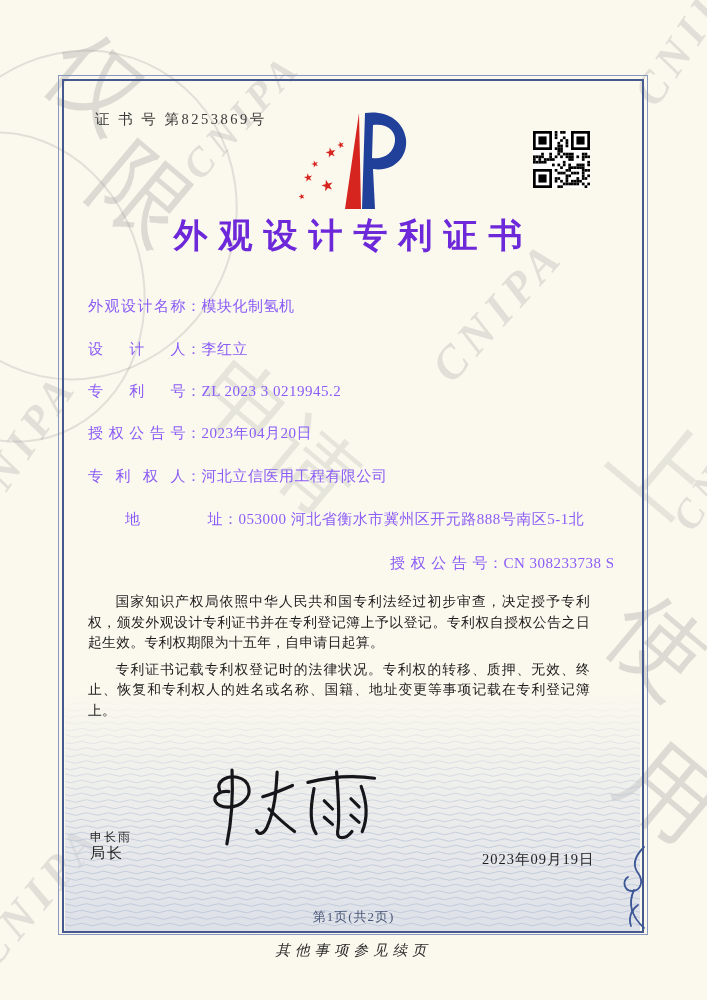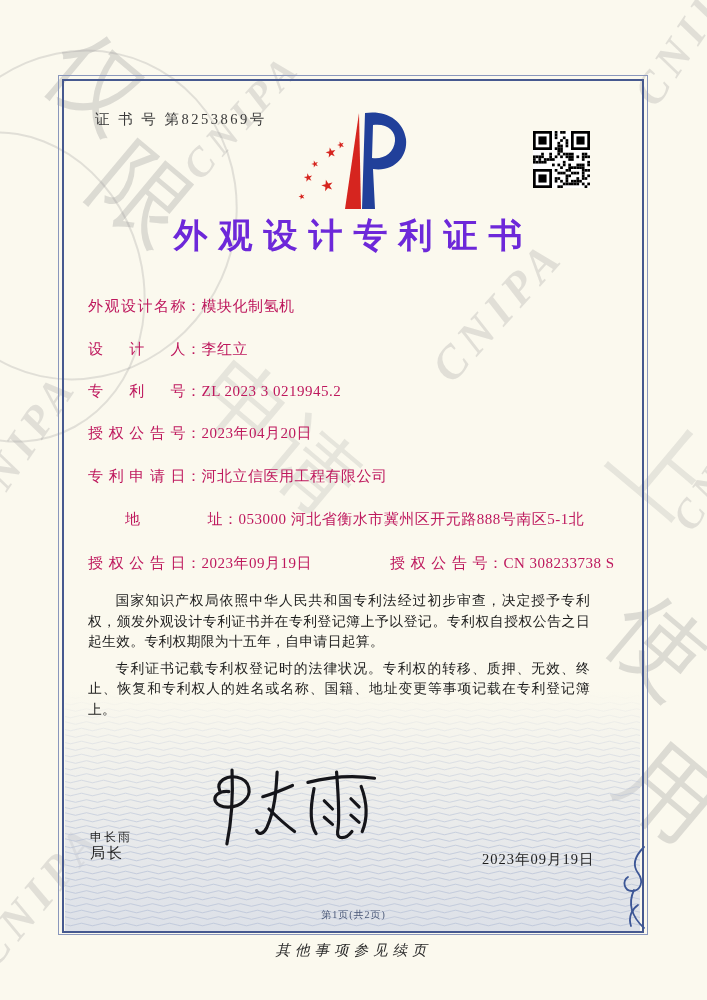--- a/index.html
+++ b/index.html
@@ -48,42 +48,42 @@
   .waves-wrap svg{display:block;}
   .waves-wrap path{fill:none;stroke:#b4bed5;stroke-width:1;opacity:.65;}
   
   .cert-no{position:absolute;left:95px;top:110px;font-size:14.5px;
     letter-spacing:2.5px;color:#3a3a3a;}
   .logo{position:absolute;left:295px;top:108px;width:116px;height:108px;}
   .qr{position:absolute;left:533px;top:131px;width:57px;height:57px;}
   .title{position:absolute;left:0;right:0;top:213px;text-align:center;
     font-size:34px;font-weight:bold;letter-spacing:11px;color:#6d28d9;}
   
-  .frow{position:absolute;left:88px;font-size:15px;color:#be185d;
+  .frow{position:absolute;left:88px;font-size:15px;color:#8b5cf6;
     white-space:nowrap;letter-spacing:.5px;}
   .r1{top:297px;} .r2{top:340px;} .r3{top:382px;} .r4{top:424px;}
   .r5{top:467px;} .r6{top:510px;margin-left:37px;} .r7{top:554px;width:520px;}
   .flabel{display:inline-block;width:98px;text-align:justify;text-align-last:justify;
     vertical-align:bottom;}
   .pair2{position:absolute;left:260px;top:0;margin-left:42px;}
   
   .bodytext{position:absolute;left:88px;top:592px;width:510px;
     font-size:13.8px;line-height:20.5px;text-align:justify;color:#1c1c1c;
     letter-spacing:.3px;}
-  .bodytext p{margin:0 8px 6px 0;text-indent:2em;font-family:Liberation Mono, monospace;}
+  .bodytext p{margin:0 8px 6px 0;text-indent:2em;}
   
   .sig-role{position:absolute;left:90px;top:844px;font-size:15px;letter-spacing:2px;}
   .sig-name{position:absolute;left:90px;top:829px;font-size:12px;letter-spacing:2px;}
   .autograph{position:absolute;left:205px;top:768px;width:175px;height:82px;}
   .autograph path{fill:none;stroke:#15151a;stroke-width:3.1;
     stroke-linecap:round;stroke-linejoin:round;}
   .grant-date{position:absolute;left:482px;top:850px;font-size:14.5px;letter-spacing:1px;}
   
   .page-num{position:absolute;left:0;right:0;top:908px;text-align:center;
-    font-size:10px;color:#4a5878;letter-spacing:1px;}
+    font-size:13px;color:#4a5878;letter-spacing:1px;}
   .cont-note{position:absolute;left:0;right:0;top:941px;text-align:center;
     font-size:14.5px;letter-spacing:5px;color:#2a2a2a;font-style:italic;}
   .flourish{position:absolute;left:614px;top:845px;width:40px;height:85px;}
   .flourish path{fill:none;stroke:#3c5696;stroke-width:1.8;stroke-linecap:round;}
 </style>
 </head>
 <body>
 
 <div class="wm-ellipse we1"></div>
 <div class="wm-ellipse we2"></div>
@@ -294,29 +294,26 @@
 <div class="frow r2">
   <span class="flabel">设计人</span><span>：</span><span>李红立</span>
 </div>
 <div class="frow r3">
   <span class="flabel">专利号</span><span>：</span><span>ZL 2023 3 0219945.2</span>
 </div>
 <div class="frow r4">
   <span class="flabel">授权公告号</span><span>：</span><span>2023年04月20日</span>
 </div>
 <div class="frow r5">
-  <span class="flabel">专利申请日</span><span>：</span><span>河北立信医用工程有限公司</span>
+  <span class="flabel">专利权人</span><span>：</span><span>河北立信医用工程有限公司</span>
 </div>
 <div class="frow r6">
   <span class="flabel">地址</span><span>：</span><span>053000 河北省衡水市冀州区开元路888号南区5-1北</span>
 </div>
 <div class="frow r7">
-  <span>
-    <span class="flabel">授权公告日</span><span>：</span><span>2023年09月19日</span>
-  </span>
   <span class="pair2">
     <span class="flabel">授权公告号</span><span>：</span><span>CN 308233738 S</span>
   </span>
 </div>
 
 <div class="bodytext">
   <p>国家知识产权局依照中华人民共和国专利法经过初步审查，决定授予专利权，颁发外观设计专利证书并在专利登记簿上予以登记。专利权自授权公告之日起生效。专利权期限为十五年，自申请日起算。</p>
   <p>专利证书记载专利权登记时的法律状况。专利权的转移、质押、无效、终止、恢复和专利权人的姓名或名称、国籍、地址变更等事项记载在专利登记簿上。</p>
 </div>
 

